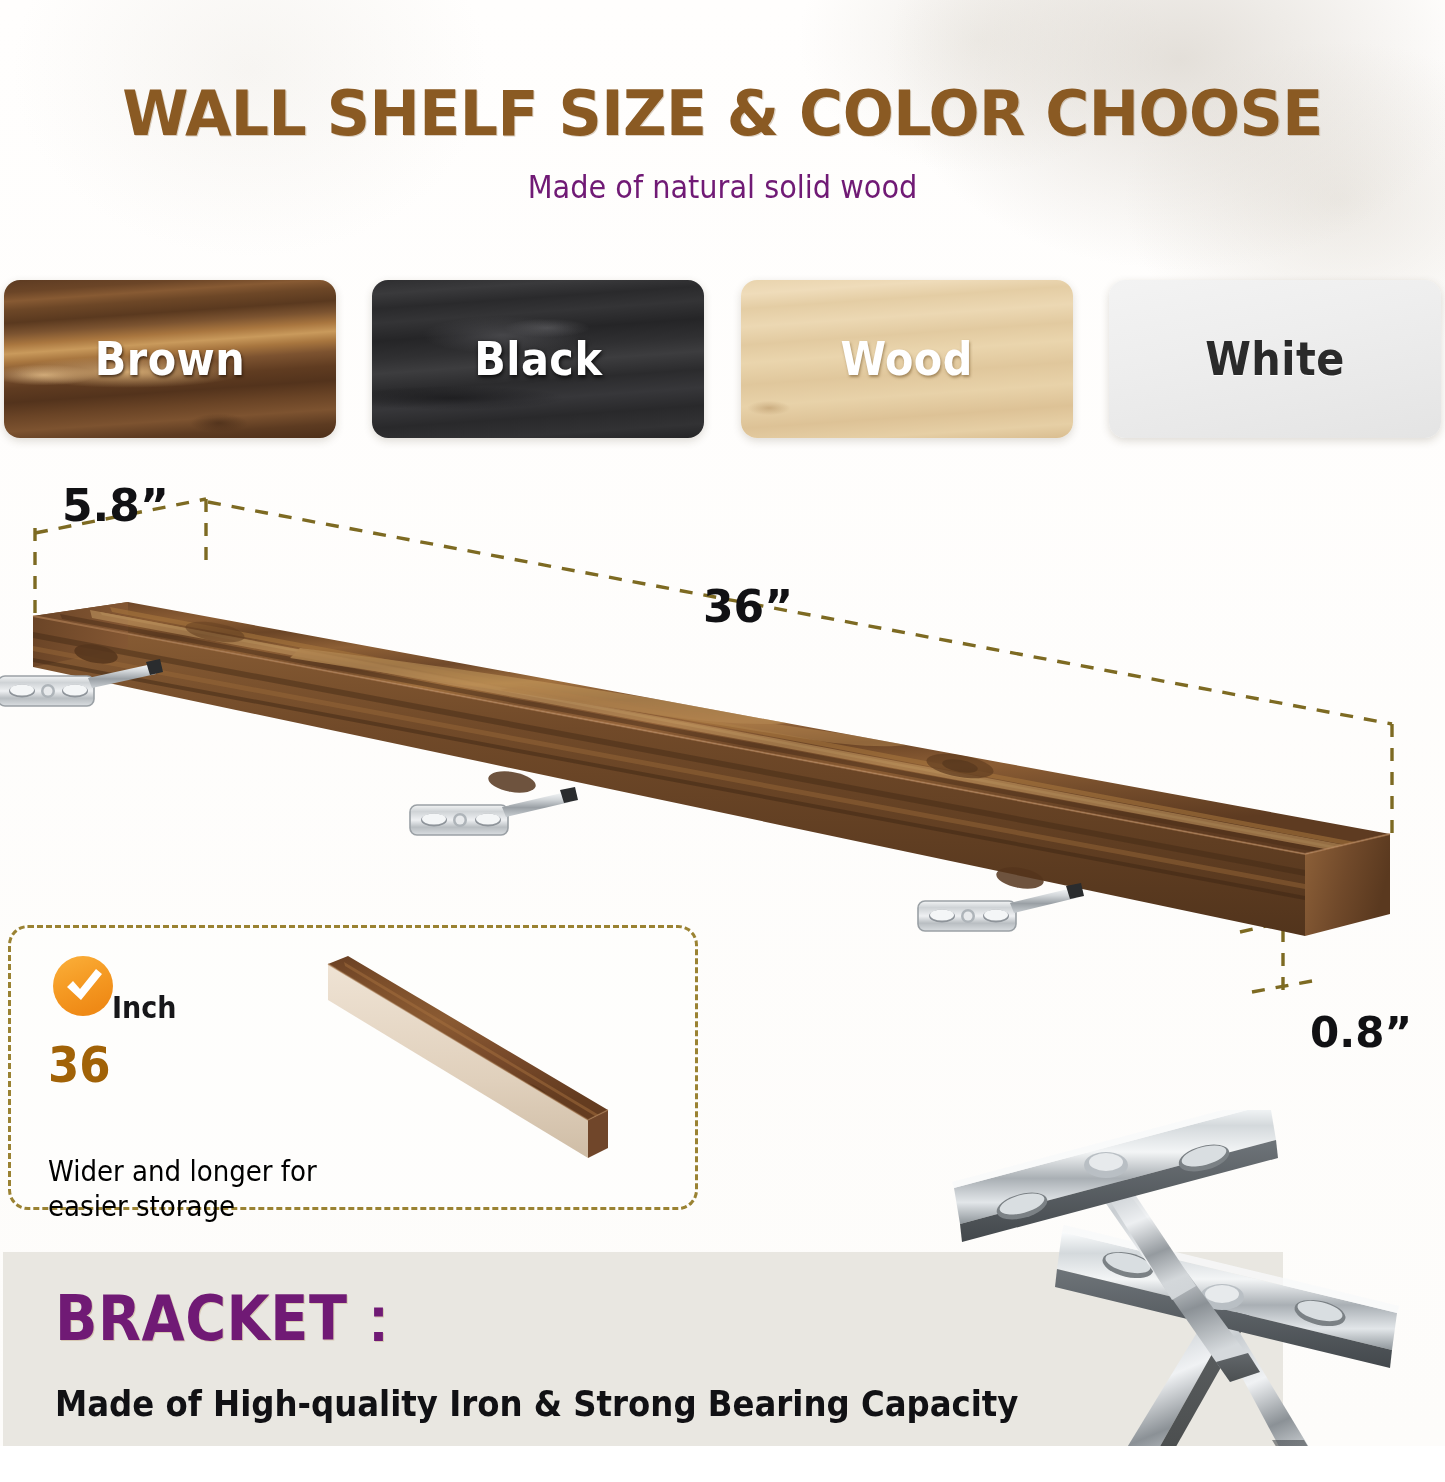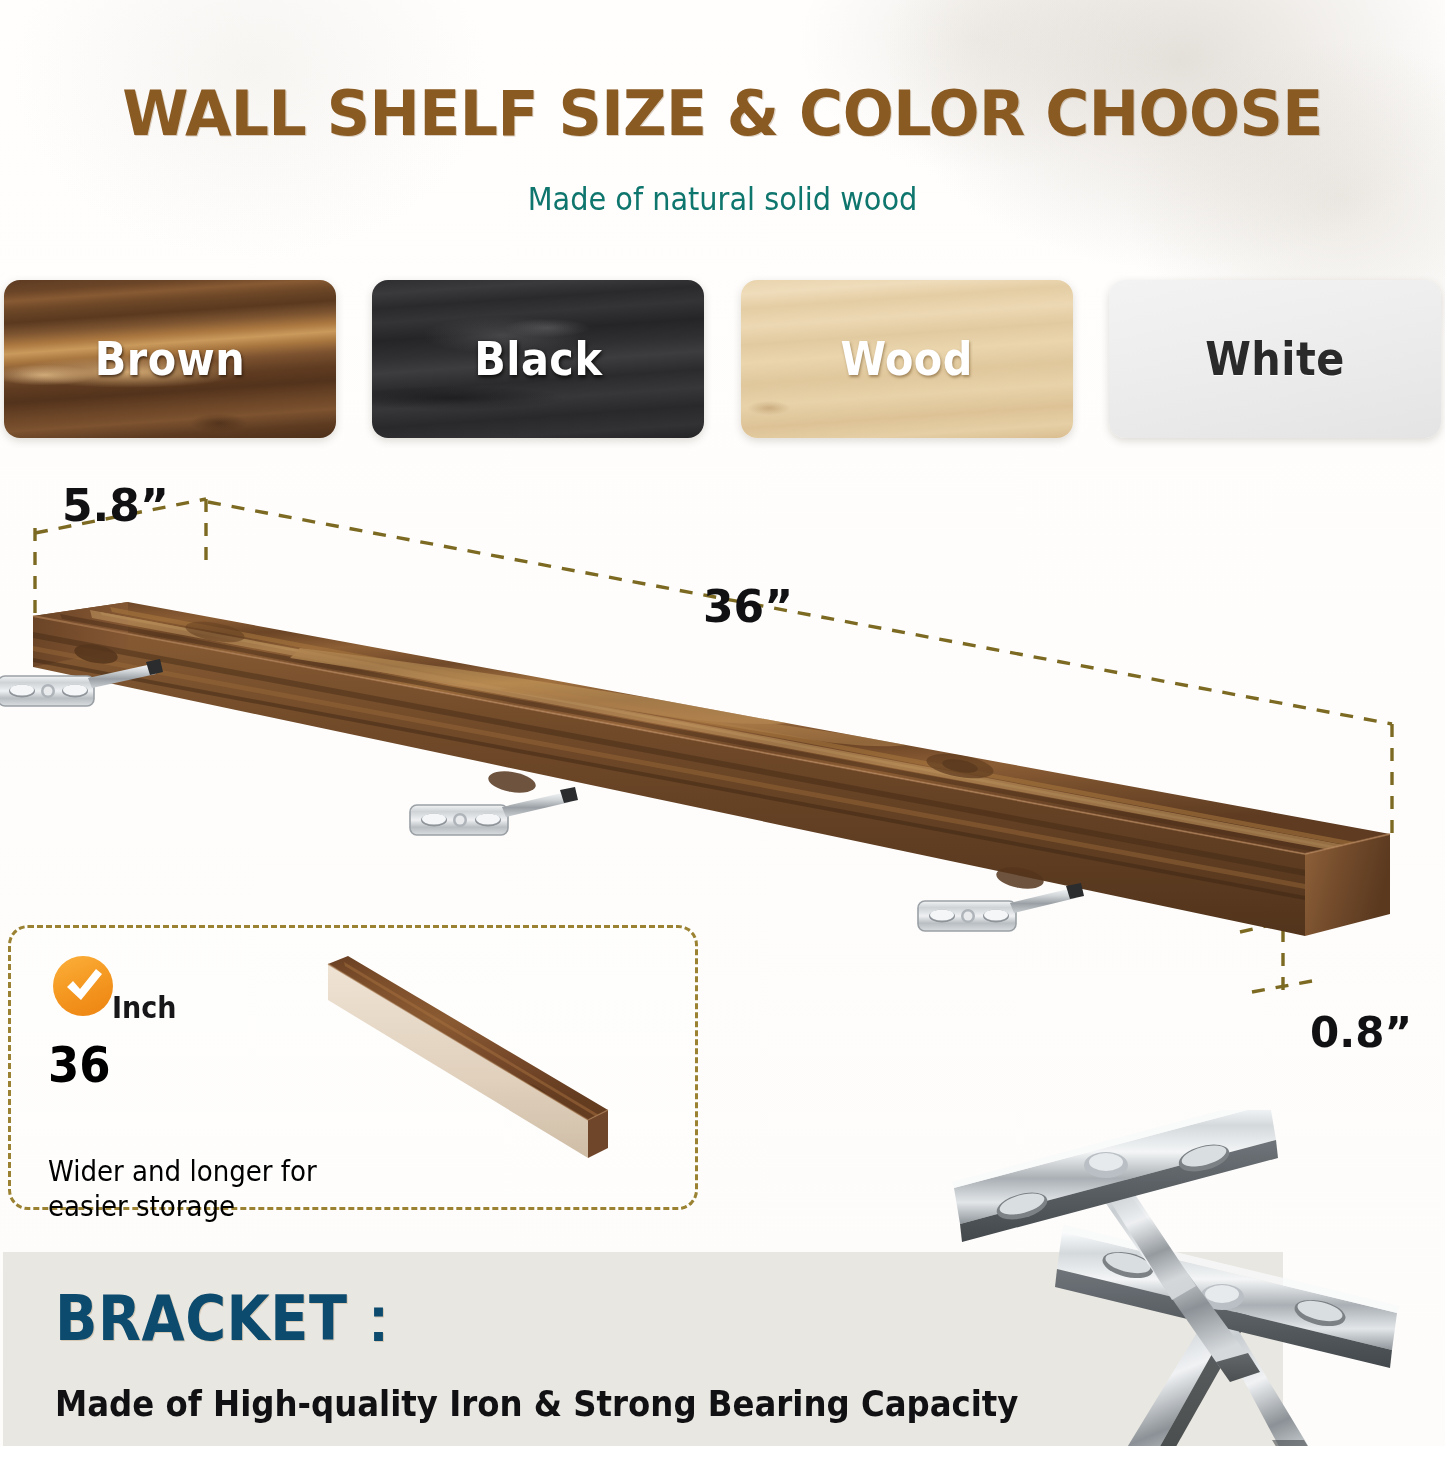--- a/index.html
+++ b/index.html
@@ -36,22 +36,22 @@
     margin:0;
     padding-top:82px;
     line-height:1;
     transform:scaleX(1.06);
     text-shadow:1px 1px 0 rgba(120,80,30,.25);
     white-space:nowrap;
   }
   .subtitle{
     font-family:"DejaVu Sans Condensed","Liberation Sans", sans-serif;
     font-size:32px;
-    color:#0f766e;
-    margin:12px;
+    color:#701a75;
+    margin:0;
     padding-top:26px;
     line-height:1;
     font-weight:400;
   }
 
   
   .swatch-row{
     position:absolute;left:0;top:264px;width:1445px;height:160px;
     display:flex;justify-content:space-between;padding:16px 4px;
     box-sizing:border-box;z-index:6;
@@ -139,42 +139,42 @@
     position:absolute;left:8px;top:925px;width:690px;height:285px;
     border:3px dashed #9a8232;border-radius:20px;
     box-sizing:border-box;z-index:7;background:rgba(255,255,255,.35);
   }
   .badge{
     position:absolute;left:52px;top:955px;width:62px;height:62px;z-index:9;
   }
   .feat-num{
     position:absolute;left:48px;top:1040px;z-index:9;
     font-family:"DejaVu Sans Condensed","Liberation Sans", sans-serif;
-    font-weight:bold;font-size:50px;color:#000000;line-height:1;text-align:center;
+    font-weight:bold;font-size:50px;color:#a16207;line-height:1;text-align:center;
   }
   .feat-unit{
     position:absolute;left:112px;top:993px;z-index:9;
     font-family:"DejaVu Sans Condensed","Liberation Sans", sans-serif;
     font-weight:bold;font-size:30px;color:#17171a;line-height:1;
   }
   .feat-desc{
     position:absolute;left:48px;top:1154px;width:330px;z-index:9;
     font-family:"DejaVu Sans Condensed","Liberation Sans", sans-serif;
     font-size:29px;color:#000000;line-height:1.22;
   }
 
   
   .bracket-panel{
     position:absolute;left:3px;top:1252px;width:1280px;height:203px;
     background:#e9e7e1;z-index:3;
   }
   .bracket-title{
     position:absolute;left:55px;top:1288px;z-index:8;
     font-family:"DejaVu Sans Condensed","Liberation Sans", sans-serif;
-    font-weight:bold;font-size:62px;color:#0c4a6e;line-height:1;
+    font-weight:bold;font-size:62px;color:#701a75;line-height:1;
     letter-spacing:.5px;text-shadow:1px 1px 0 rgba(150,95,20,.22);
   }
   .bracket-sub{
     position:absolute;left:55px;top:1386px;z-index:8;
     font-family:"DejaVu Sans Condensed","Liberation Sans", sans-serif;
     font-weight:bold;font-size:36px;color:#111114;line-height:1;
   }
   .bracket-photo{
     position:absolute;left:900px;top:1110px;width:545px;height:372px;z-index:9;
   }

